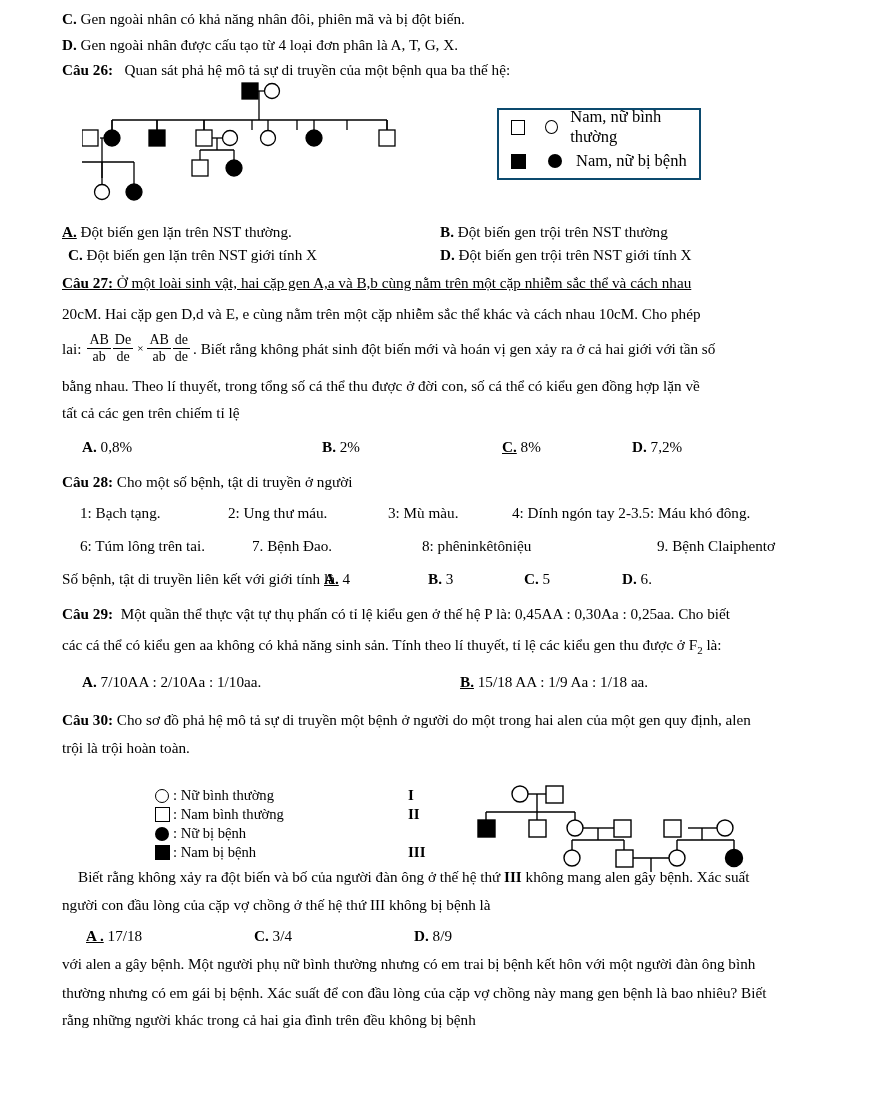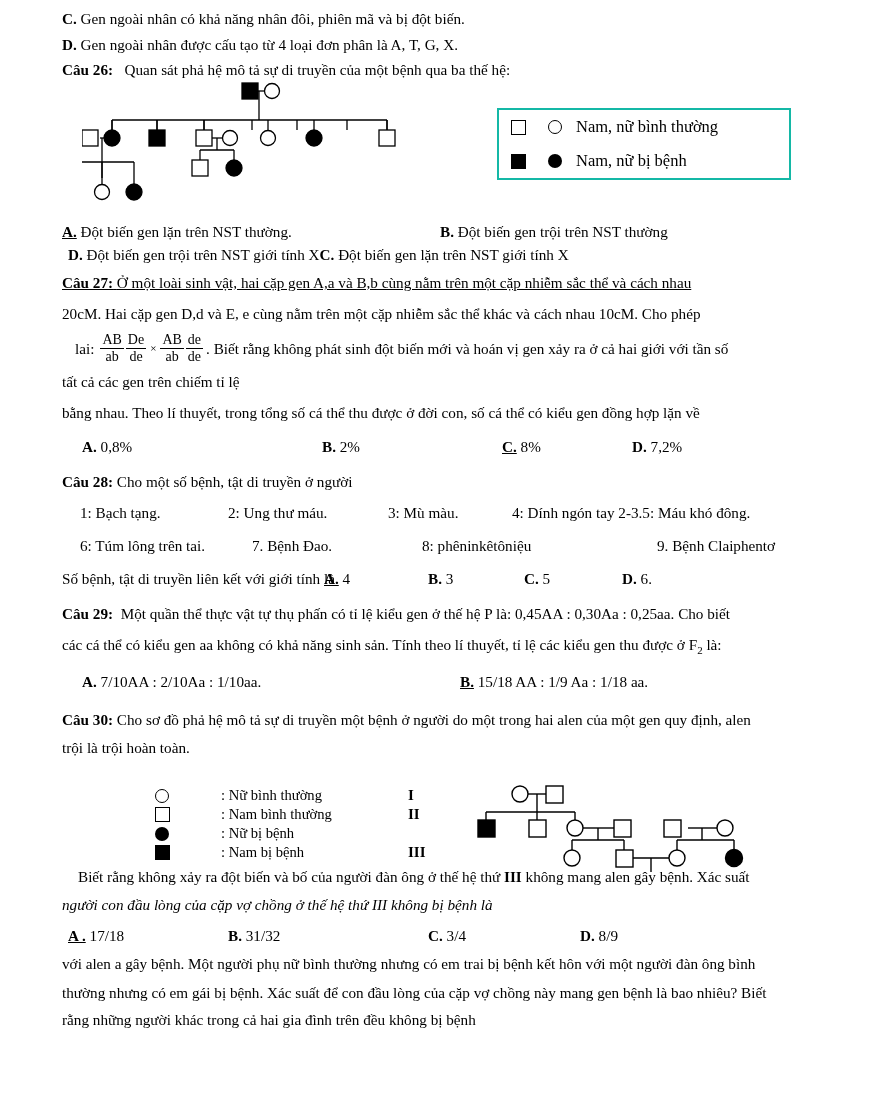--- a/index.html
+++ b/index.html
@@ -44,23 +44,23 @@
     padding: 0 62px;
     line-height: 1.5;
   }
   .opt { white-space: nowrap; }
 
   
   .legend26 {
     position: absolute;
     left: 497px;
     top: 108px;
-    width: 294px;
+    width: 204px;
     height: 72px;
-    border: 2px solid #14b8a6;
+    border: 2px solid #0c4a6e;
     box-sizing: border-box;
   }
   .legend26 .row {
     display: flex;
     align-items: center;
     height: 34px;
     padding-left: 12px;
   }
   .sym-sq-open {
     width: 15px; height: 15px;
@@ -97,21 +97,20 @@
     position: absolute;
     left: 155px;
     top: 786px;
     font-size: 14.6px;
     line-height: 19px;
   }
   .legend30 .row {
     display: flex;
     align-items: center;
     height: 19px;
-    gap: 48px;
   }
   .legend30 .sym { width: 18px; display: flex; align-items: center; }
   .gen-col {
     position: absolute;
     left: 408px;
     top: 786px;
     font-weight: bold;
     font-size: 15px;
     line-height: 19px;
   }
@@ -246,39 +245,39 @@
     <span class="opt" style="width:378px;">
       <span class="bold ul">A.</span>
       <span>Đột biến gen lặn trên NST thường.</span>
     </span>
     <span class="opt">
       <span class="bold">B.</span>
       <span>Đột biến gen trội trên NST thường</span>
     </span>
   </div>
   <div class="opts" style="padding-left:68px;">
+    <span class="opt" style="width:372px;">
+      <span class="bold">C.</span>
+      <span>Đột biến gen lặn trên NST giới tính X</span>
+    </span>
     <span class="opt">
       <span class="bold">D.</span>
       <span>Đột biến gen trội trên NST giới tính X</span>
     </span>
-    <span class="opt" style="width:372px;">
-      <span class="bold">C.</span>
-      <span>Đột biến gen lặn trên NST giới tính X</span>
-    </span>
   </div>
 
   <div class="line" style="padding-top:6px;text-decoration:underline;">
     <span class="q-label">Câu 27:</span>
     <span>Ở một loài sinh vật, hai cặp gen A,a và B,b cùng nằm trên một cặp nhiễm sắc thể và cách nhau</span>
   </div>
   <div class="line" style="padding-top:9px;">
     <span>20cM. Hai cặp gen D,d và E, e cùng nằm trên một cặp nhiễm sắc thể khác và cách nhau 10cM. Cho phép</span>
   </div>
 
-  <div class="crossline" style="padding-top:8px;margin-left:13px;">
+  <div class="crossline" style="padding-top:8px;">
     <span>lai:</span>
     <span class="frac" style="margin-left:6px;">
       <span class="num">AB</span>
       <span class="den">ab</span>
     </span>
     <span class="frac">
       <span class="num">De</span>
       <span class="den">de</span>
     </span>
     <span class="xsym">×</span>
@@ -286,25 +285,25 @@
       <span class="num">AB</span>
       <span class="den">ab</span>
     </span>
     <span class="frac">
       <span class="num">de</span>
       <span class="den">de</span>
     </span>
     <span style="margin-left:2px;">. Biết rằng không phát sinh đột biến mới và hoán vị gen xảy ra ở cả hai giới với tần số</span>
   </div>
 
+  <div class="line" style="padding-top:10px;">
+    <span>bằng nhau. Theo lí thuyết, trong tổng số cá thể thu được ở đời con, số cá thể có kiểu gen đồng hợp lặn về</span>
+  </div>
   <div class="line" style="padding-top:6px;">
     <span>tất cả các gen trên chiếm tỉ lệ</span>
-  </div>
-  <div class="line" style="padding-top:10px;">
-    <span>bằng nhau. Theo lí thuyết, trong tổng số cá thể thu được ở đời con, số cá thể có kiểu gen đồng hợp lặn về</span>
   </div>
 
   <div class="opts" style="padding-top:12px;padding-left:82px;">
     <span class="opt" style="width:240px;">
       <span class="bold">A.</span>
       <span>0,8%</span>
     </span>
     <span class="opt" style="width:180px;">
       <span class="bold">B.</span>
       <span>2%</span>
@@ -463,32 +462,28 @@
       <circle cx="215" cy="76" r="8" fill="#fff" stroke="#000" stroke-width="1.4"></circle>
       <circle cx="272" cy="76" r="8.5" fill="#000" stroke="#000" stroke-width="1.4"></circle>
     </svg>
   </div>
 
   <div style="height:104px;"></div>
 
   <div class="just" style="padding-top:2px;text-indent:16px;">
     <span>Biết rằng không xảy ra đột biến và bố của người đàn ông ở thế hệ thứ </span><span class="bold">III</span><span> không mang alen gây bệnh. Xác suất</span>
   </div>
-  <div class="line" style="padding-top:4px;font-style:italic;">
+  <div class="line" style="padding-top:4px;">
     <span>người con đầu lòng của cặp vợ chồng ở thế hệ thứ III không bị bệnh là</span>
   </div>
 
-  <div class="opts" style="padding-top:10px;padding-left:68px;">
+  <div class="opts" style="padding-top:10px;padding-left:86px;gap:8px;">
     <span class="opt" style="width:160px;">
       <span class="bold ul">A .</span>
       <span>17/18</span>
-    </span>
-    <span class="opt" style="width:200px;">
-      <span class="bold">B.</span>
-      <span>31/32</span>
     </span>
     <span class="opt" style="width:152px;">
       <span class="bold">C.</span>
       <span>3/4</span>
     </span>
     <span class="opt">
       <span class="bold">D.</span>
       <span>8/9</span>
     </span>
   </div>

